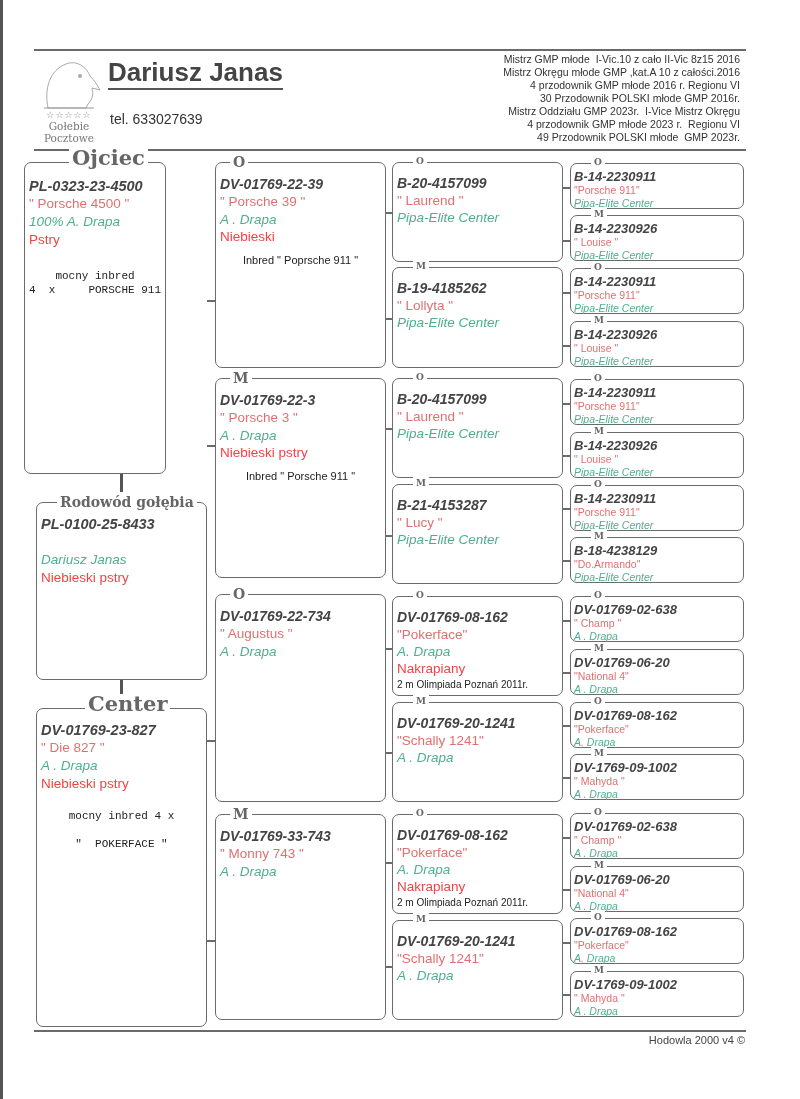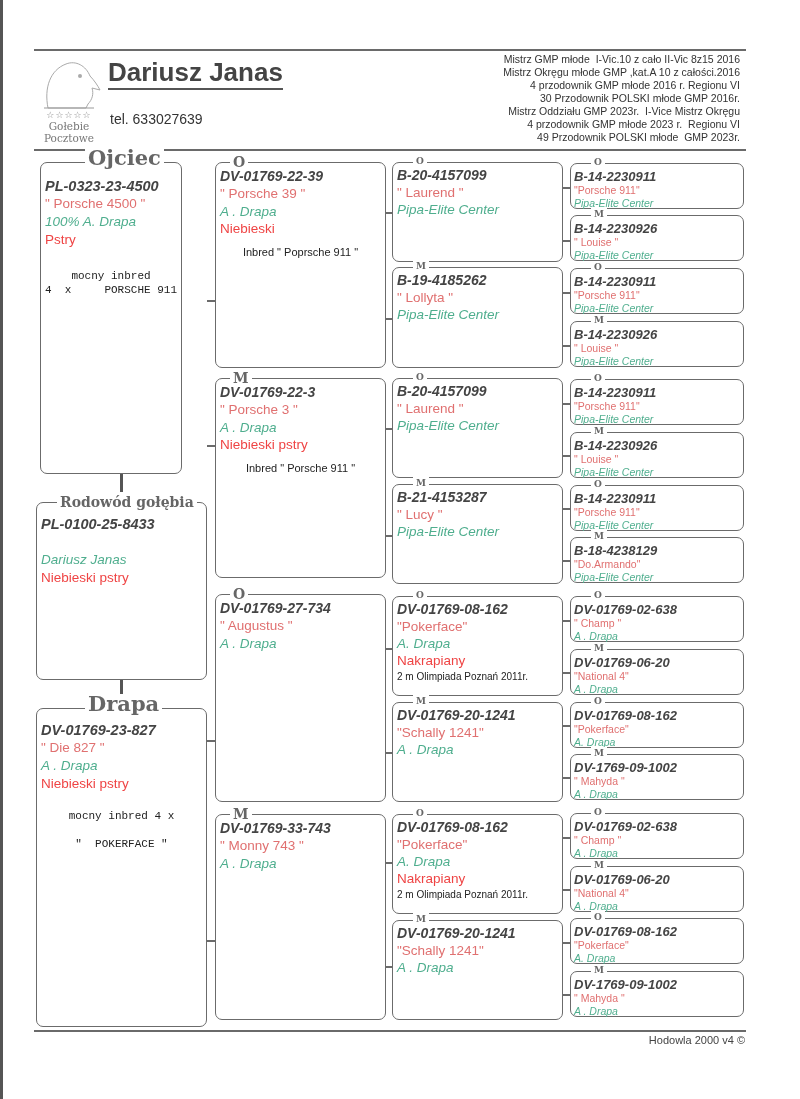--- a/index.html
+++ b/index.html
@@ -33,21 +33,21 @@
   .c2 .ring { font-size:14px; line-height:18px; }
   .c2 .name, .c2 .breeder, .c2 .color { font-size:13.5px; line-height:17.5px; }
   .c2 .note { font-size:11px; }
   .c3 .ring { font-size:14px; line-height:17px; }
   .c3 .name, .c3 .breeder, .c3 .color { font-size:13.5px; line-height:17px; }
   .c3 .extra { font-size:10px; color:#222; line-height:15px; white-space:nowrap; }
   .c4 .ring { font-size:13px; line-height:14px; }
   .c4 .name { font-size:10.5px; line-height:13px; }
   .c4 .breeder { font-size:10.5px; line-height:13px; }
 
-  .inner { position:absolute; left:4px; right:4px; top:4px; }
+  .inner { position:absolute; left:4px; right:4px; top:12px; }
   .c4 .inner { left:3px; top:6px; }
   .hline { position:absolute; height:1.5px; background:#6b6b6b; }
   .vline { position:absolute; width:2.5px; background:#555; }
   .footer { position:absolute; right:55px; top:1034px; font-size:11px; color:#444; }
 </style>
 </head>
 <body>
 
 <div class="edge-left"></div>
 
@@ -73,21 +73,21 @@
   <div>30 Przodownik POLSKI młode GMP 2016r.</div>
   <div>Mistrz Oddziału GMP 2023r.  I-Vice Mistrz Okręgu</div>
   <div>4 przodownik GMP młode 2023 r.  Regionu VI</div>
   <div>49 Przodownik POLSKI młode  GMP 2023r.</div>
 </div>
 <div class="rule" style="top:149px;"></div>
 
 <div class="vline" style="left:120px; top:474px; height:28px;"></div>
 <div class="vline" style="left:120px; top:680px; height:28px;"></div>
 
-<div class="box c1" style="left:40px; top:162px; width:142px; height:312px;">
+<div class="box c1" style="left:24px; top:162px; width:142px; height:312px;">
   <span class="legend legend-big" style="left:44px;">Ojciec</span>
   <div class="inner" style="top:14px;">
     <div class="ring">PL-0323-23-4500</div>
     <div class="name">" Porsche 4500 "</div>
     <div class="breeder">100% A. Drapa</div>
     <div class="color">Pstry</div>
     <div class="note" style="margin-top:20px;">mocny inbred
 4  x     PORSCHE 911</div>
   </div>
 </div>
@@ -96,21 +96,21 @@
   <span class="legend legend-mid" style="left:20px;">Rodowód gołębia</span>
   <div class="inner" style="top:12px;">
     <div class="ring">PL-0100-25-8433</div>
     <div style="height:18px;"></div>
     <div class="breeder">Dariusz Janas</div>
     <div class="color">Niebieski pstry</div>
   </div>
 </div>
 
 <div class="box c1" style="left:36px; top:708px; width:171px; height:319px;">
-  <span class="legend legend-big" style="left:48px;">Drapa</span>
+  <span class="legend legend-big" style="left:48px;">Center</span>
   <div class="inner" style="top:12px;">
     <div class="ring">DV-01769-23-827</div>
     <div class="name"> " Die 827 "</div>
     <div class="breeder">A . Drapa</div>
     <div class="color">Niebieski pstry</div>
     <div class="note" style="margin-top:16px;">mocny inbred 4 x</div>
     <div class="note" style="margin-top:14px;">"  POKERFACE "</div>
   </div>
 </div>
 
@@ -135,21 +135,21 @@
     <div class="ring">DV-01769-22-3</div>
     <div class="name"> " Porsche 3 "</div>
     <div class="breeder">A . Drapa</div>
     <div class="color">Niebieski pstry</div>
     <div class="note" style="margin-top:8px;">Inbred " Porsche 911 "</div>
   </div>
 </div>
 <div class="box c2" style="left:215px; top:594px; width:171px; height:208px;">
   <span class="legend legend-mid" style="left:14px;">O</span>
   <div class="inner">
-    <div class="ring">DV-01769-27-734</div>
+    <div class="ring">DV-01769-22-734</div>
     <div class="name">" Augustus "</div>
     <div class="breeder">A . Drapa</div>
   </div>
 </div>
 <div class="box c2" style="left:215px; top:814px; width:171px; height:206px;">
   <span class="legend legend-mid" style="left:14px;">M</span>
   <div class="inner">
     <div class="ring">DV-01769-33-743</div>
     <div class="name">" Monny 743 "</div>
     <div class="breeder">A . Drapa</div>

